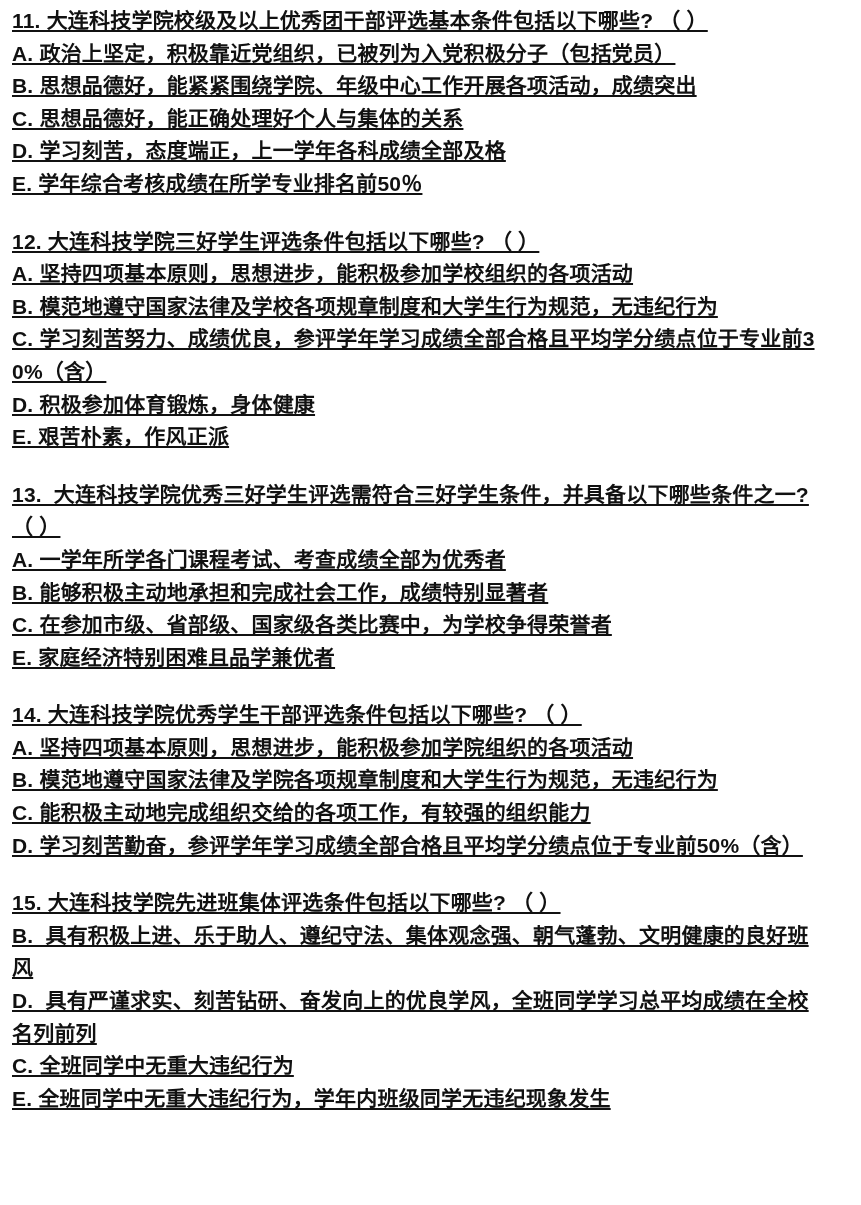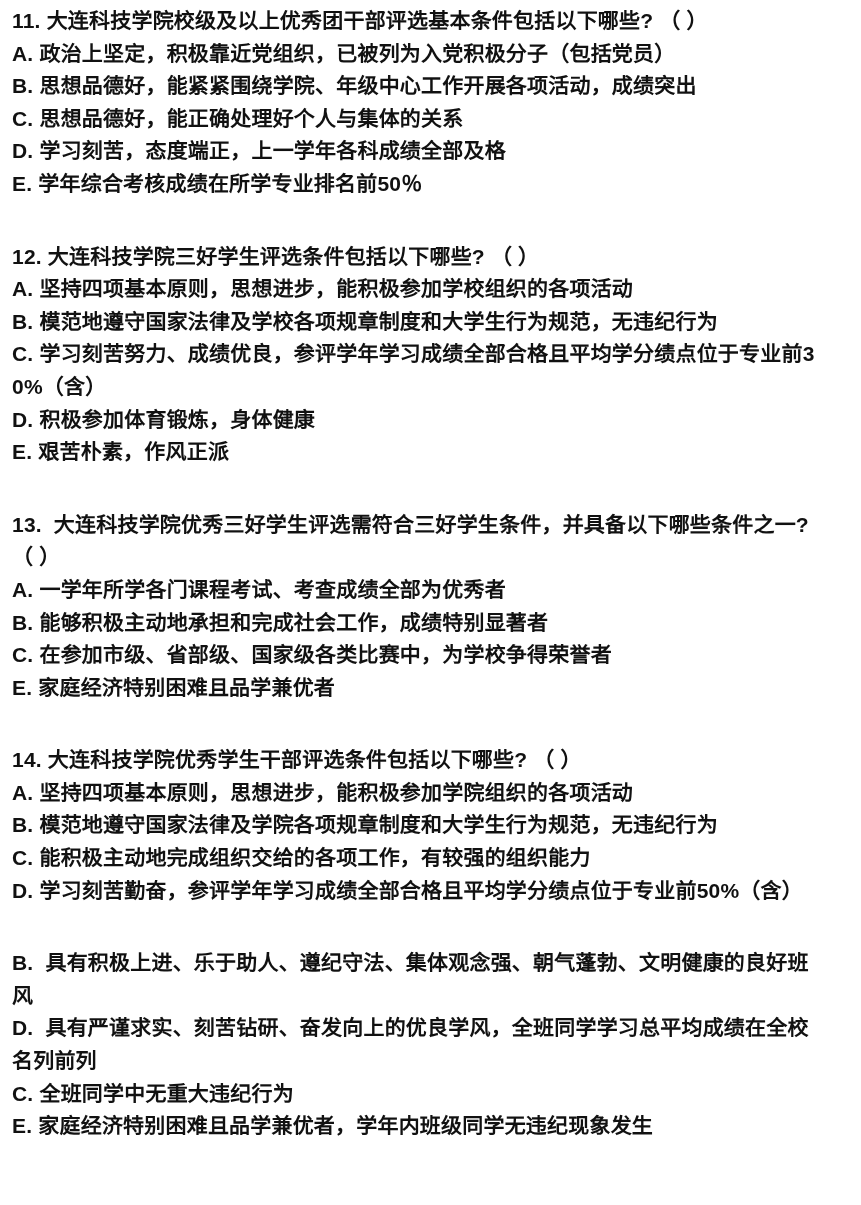--- a/index.html
+++ b/index.html
@@ -16,23 +16,24 @@
     box-sizing: border-box;
     width: 861px;
     height: 1205px;
     padding: 5px 26px 0 12px;
     font-family: "Liberation Sans", "DejaVu Sans", sans-serif;
     font-size: 21px;
     font-weight: 600;
     line-height: 32.6px;
     color: #111111;
     background: #ffffff;
+    text-decoration: underline;
   }
   .question + .question {
-    margin-top: 40px;
+    margin-top: 25px;
   }
   .line {
     white-space: pre-wrap;      
     word-break: break-all;
     letter-spacing: 0.2px;
   }
 </style>
 </head>
 <body>
 
@@ -68,21 +69,22 @@
 
   <section class="question">
     <div class="line stem">14. 大连科技学院优秀学生干部评选条件包括以下哪些? （ ）</div>
     <div class="line option">A. 坚持四项基本原则，思想进步，能积极参加学院组织的各项活动</div>
     <div class="line option">B. 模范地遵守国家法律及学院各项规章制度和大学生行为规范，无违纪行为</div>
     <div class="line option">C. 能积极主动地完成组织交给的各项工作，有较强的组织能力</div>
     <div class="line option">D. 学习刻苦勤奋，参评学年学习成绩全部合格且平均学分绩点位于专业前50%（含）</div>
   </section>
 
   <section class="question">
+    <div class="line stem">15. 大连科技学院先进班集体评选条件包括以下哪些? （ ）</div>
     <div class="line option">B.  具有积极上进、乐于助人、遵纪守法、集体观念强、朝气蓬勃、文明健康的良好班
 风</div>
     <div class="line option">D.  具有严谨求实、刻苦钻研、奋发向上的优良学风，全班同学学习总平均成绩在全校
 名列前列</div>
     <div class="line option">C. 全班同学中无重大违纪行为</div>
-    <div class="line option">E. 家庭经济特别困难且品学兼优者，学年内班级同学无违纪现象发生</div>
+    <div class="line option">E. 全班同学中无重大违纪行为，学年内班级同学无违纪现象发生</div>
   </section>
 
 </main>
 
 </body></html>

